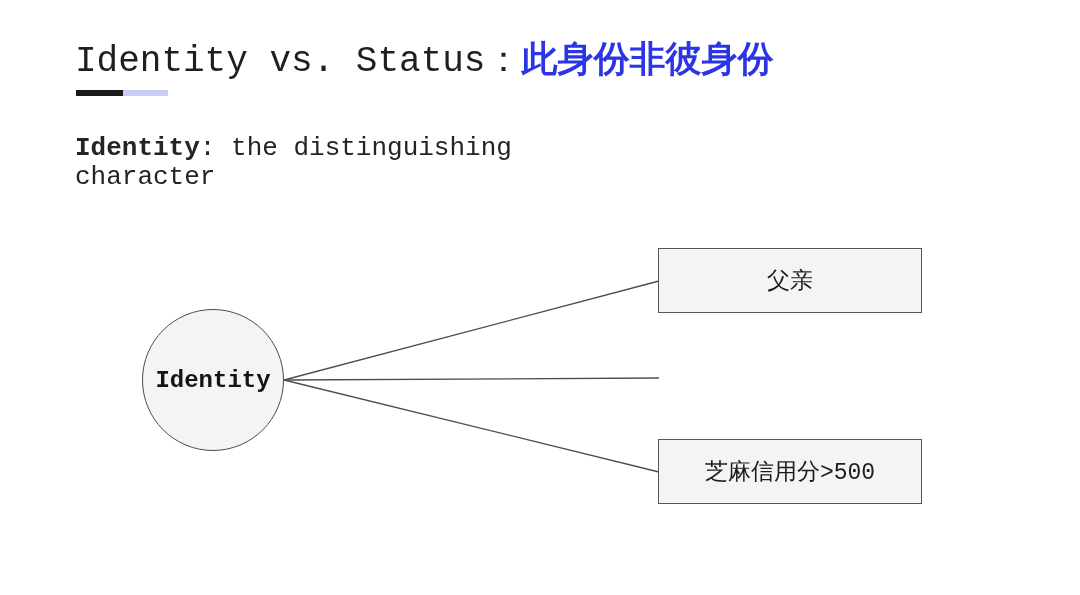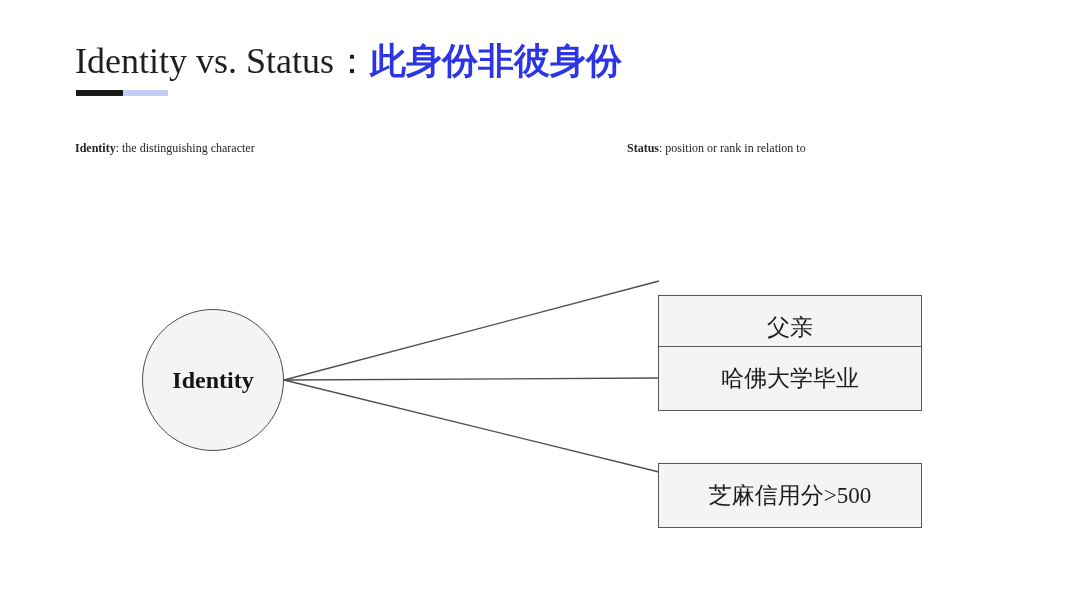--- a/index.html
+++ b/index.html
@@ -1,21 +1,21 @@
 <!DOCTYPE html>
 <html><head>
 <meta charset="utf-8">
 <style>
   * { margin:0; padding:0; box-sizing:border-box; }
   html,body { background:#ffffff; }
   .slide {
     position:relative;
     width:1080px; height:548px;
     background:#ffffff;
-    font-family:Liberation Serif, serif;
+    font-family:Liberation Mono, monospace;
     color:#1f1f1f;
     overflow:hidden;
   }
 
   
   .title {
     position:absolute; left:75px; top:40px;
     font-size:36px; line-height:1.2;
     white-space:nowrap;
     font-weight:400;
@@ -23,21 +23,21 @@
   .title .zh { color:#2b35e5; font-weight:700; }
 
   
   .title-underline { position:absolute; left:76px; top:90px; height:6px; display:flex; }
   .title-underline .seg-black { width:47px; height:6px; background:#1a1a1a; }
   .title-underline .seg-lavender { width:45px; height:6px; background:#c6ccf6; }
 
   
   .def {
     position:absolute; top:134px;
-    font-size:12px; line-height:29px;
+    font-size:26px; line-height:29px;
     color:#242424;
   }
   .def-identity { left:75px; width:440px; }
   .def-status { left:627px; width:440px; }
   .def-line { display:block; }
   .def b { font-weight:700; }
 
   
   .connector-svg { position:absolute; left:0; top:0; width:1080px; height:595px; }
 
@@ -52,57 +52,53 @@
   }
 
   .status-box {
     position:absolute; left:658px;
     width:264px; height:65px;
     background:#f4f4f4;
     border:1.5px solid #565656;
     display:flex; align-items:center; justify-content:center;
     font-size:23px; color:#1c1c1c;
   }
-  .status-box-1 { top:248px;margin-top:47px; }
+  .status-box-1 { top:248px; }
   .status-box-2 { top:346px; }
-  .status-box-3 { top:463px;text-align:center; }
+  .status-box-3 { top:439px;text-align:center; }
 </style>
 </head>
 <body>
 
 <div class="slide">
 
   <h1 class="title"><span class="en">Identity vs. Status：</span><span class="zh">此身份非彼身份</span></h1>
 
   <div class="title-underline">
     <span class="seg-black"></span>
     <span class="seg-lavender"></span>
   </div>
 
   <p class="def def-identity">
     <span class="def-line"><b>Identity</b><span>: the distinguishing character</span></span>
   </p>
 
   <p class="def def-status">
-    <span class="def-line"><b>Status</b><span>: position or rank in relation to</span></span>
   </p>
 
   <svg class="connector-svg" viewBox="0 0 1080 595" xmlns="http://www.w3.org/2000/svg">
     <line x1="284" y1="380" x2="659" y2="281" stroke="#4d4d4d" stroke-width="1.3"></line>
     <line x1="284" y1="380" x2="659" y2="378" stroke="#4d4d4d" stroke-width="1.3"></line>
     <line x1="284" y1="380" x2="659" y2="472" stroke="#4d4d4d" stroke-width="1.3"></line>
   </svg>
 
   <div class="identity-node">
     <span>Identity</span>
   </div>
 
   <div class="status-box status-box-1">
     <span>父亲</span>
   </div>
-  <div class="status-box status-box-2">
-    <span>哈佛大学毕业</span>
-  </div>
   <div class="status-box status-box-3">
     <span>芝麻信用分&gt;500</span>
   </div>
 
 </div>
 
 </body></html>

